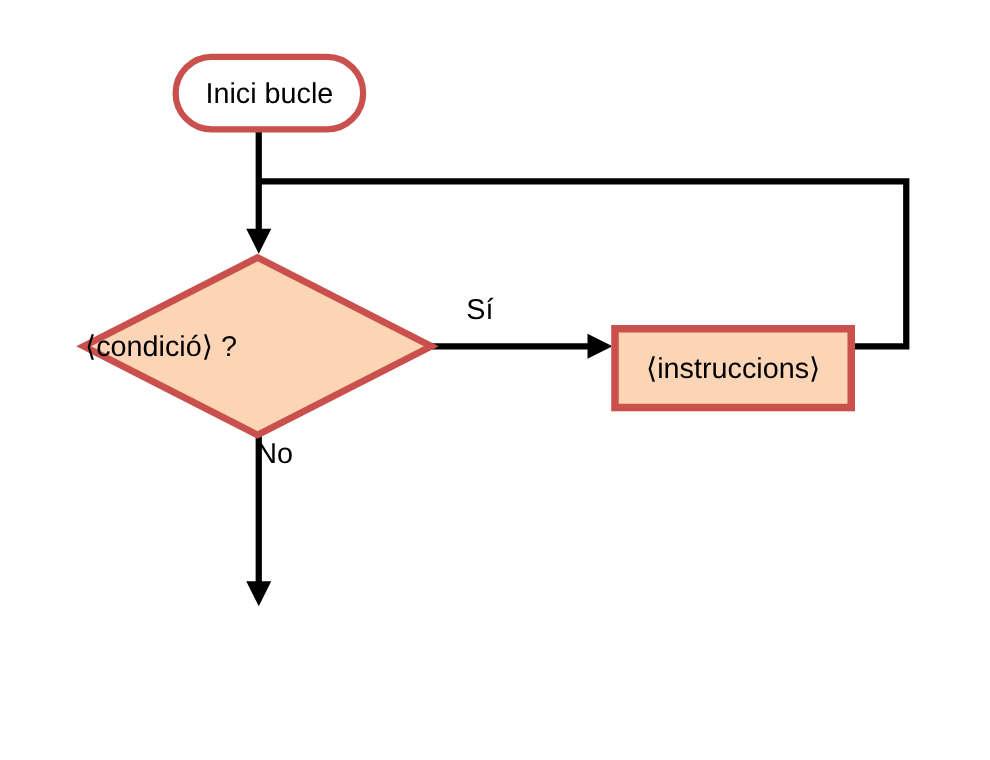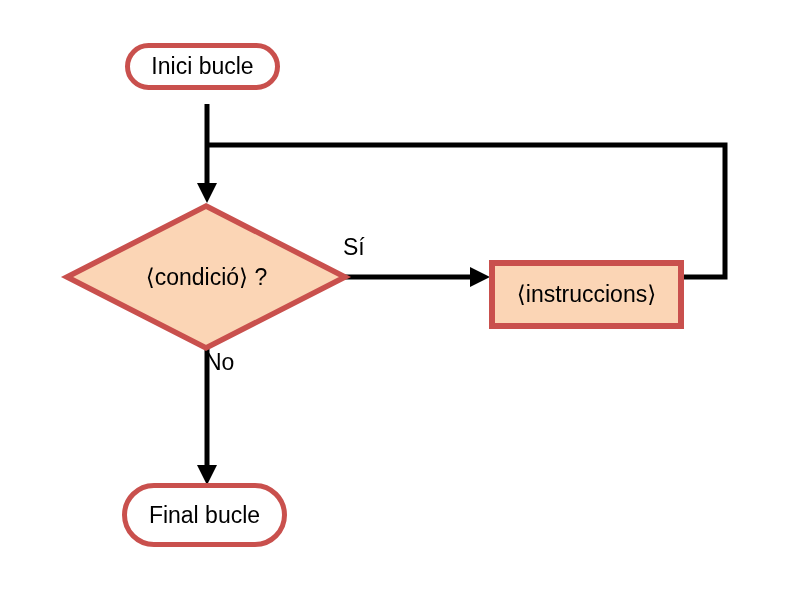--- a/index.html
+++ b/index.html
@@ -61,21 +61,21 @@
   }
   .process{
     background:var(--node-fill);
     border:6px solid var(--node-border);
     margin-top:18px;
   }
   .diamond-label{
     position:absolute;
     display:flex;
     align-items:center;
-    justify-content:center;
+    justify-content:flex-start;
     font-size:23px;
     white-space:nowrap;
   }
   .edge-label{
     position:absolute;
     font-size:23px;
     line-height:1;
     white-space:nowrap;
   }
 </style>
@@ -93,32 +93,29 @@
 
     <path class="edge" d="M345 277 L472 277"></path>
     <polygon class="arrowhead" points="490,277 470,267 470,287"></polygon>
 
     <path class="edge" d="M207 345 L207 467"></path>
     <polygon class="arrowhead" points="207,485 197,465 217,465"></polygon>
 
     <polygon class="diamond-shape" points="206,206 345,277 206,348 67,277"></polygon>
   </svg>
 
-  <div class="node stadium" style="left:125px;top:43px;width:155px;height:47px;">
+  <div class="node stadium" style="left:138px;top:43px;width:155px;height:63px;">
     <span>Inici bucle</span>
   </div>
 
   <div class="diamond-label" style="left:68px;top:207px;width:277px;height:140px;">
     <span>⟨condició⟩ ?</span>
   </div>
 
   <div class="node process" style="left:489px;top:242px;width:195px;height:69px;">
     <span>⟨instruccions⟩</span>
   </div>
 
-  <div class="node stadium" style="left:122px;top:483px;width:165px;height:64px;">
-    <span>Final bucle</span>
-  </div>
 
-  <div class="edge-label" style="left:343px;top:236px;">Sí</div>
+  <div class="edge-label" style="left:373px;top:236px;">Sí</div>
   <div class="edge-label" style="left:205px;top:351px;">No</div>
 
 </div>
 
 </body></html>

